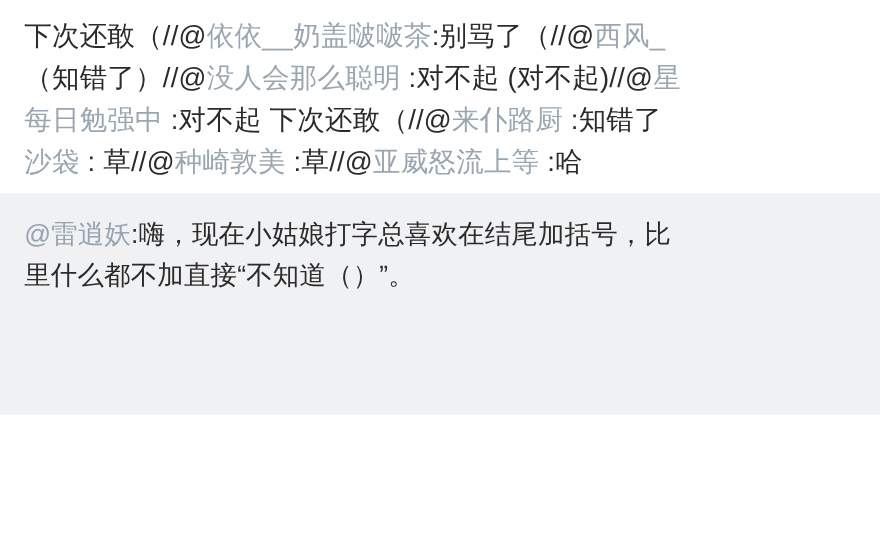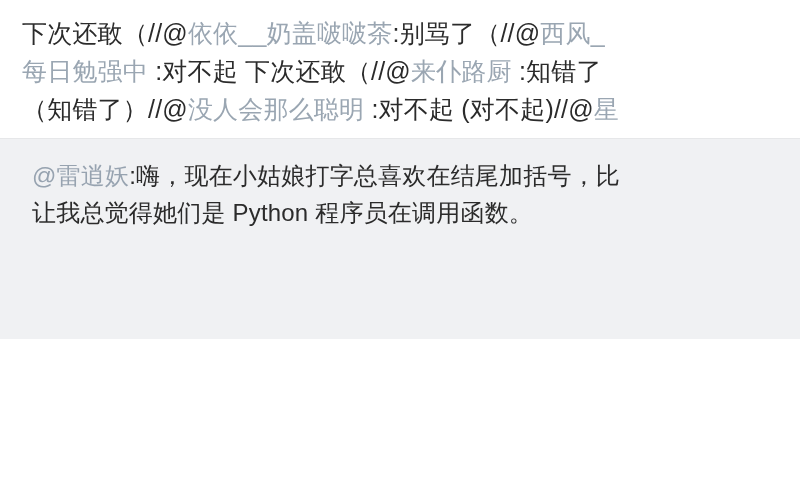--- a/index.html
+++ b/index.html
@@ -22,21 +22,21 @@
   }
   .block {
     box-sizing: border-box;
   }
   .block-top {
     background: #ffffff;
     padding: 14px 22px 10px 22px;
   }
   .block-bottom {
     background: #f0f1f3;
-    padding: 18px 22px 14px 32px;
+    padding: 18px 22px 14px 22px;
     height: 200px;
   }
   .line {
     font-size: 25px;
     line-height: 38px;
     color: #2b2b2b;
     white-space: nowrap;
     letter-spacing: 0.2px;
   }
   .mention {
@@ -61,24 +61,25 @@
     width: 100%;
   }
 </style>
 </head>
 <body>
 
 <div id="page">
 
   <div class="block block-top" id="top-block">
       <div class="line"><span class="plain">下次还敢（//@</span><span class="mention">依依__奶盖啵啵茶</span><span class="plain">:别骂了（//@</span><span class="mention">西风_</span></div>
+      <div class="line"><span class="plain">（知错了）//@</span><span class="mention">没人会那么聪明</span><span class="plain"> :对不起 (对不起)//@</span><span class="mention">星</span></div>
       <div class="line"><span class="mention">每日勉强中</span><span class="plain"> :对不起 下次还敢（//@</span><span class="mention">来仆路厨</span><span class="plain"> :知错了</span></div>
-      <div class="line"><span class="plain">（知错了）//@</span><span class="mention">没人会那么聪明</span><span class="plain"> :对不起 (对不起)//@</span><span class="mention">星</span></div>
+      <div class="line"><span class="mention">沙袋</span><span class="plain"> : 草//@</span><span class="mention">种崎敦美</span><span class="plain"> :草//@</span><span class="mention">亚威怒流上等</span><span class="plain"> :哈</span></div>
     </div>
 
   <div class="divider"></div>
 
   <div class="block block-bottom" id="bottom-block">
       <div class="b-line"><span class="b-mention">@</span><span class="b-mention">雷逍妖</span><span class="plain">:嗨，现在小姑娘打字总喜欢在结尾加括号，比</span></div>
-      <div class="b-line"><span class="plain">让我总觉得她们是 Python 程序员在调用函数。</span></div>
+      <div class="b-line"><span class="plain">里什么都不加直接“不知道（）”。</span></div>
     </div>
 
 </div>
 
 </body></html>

